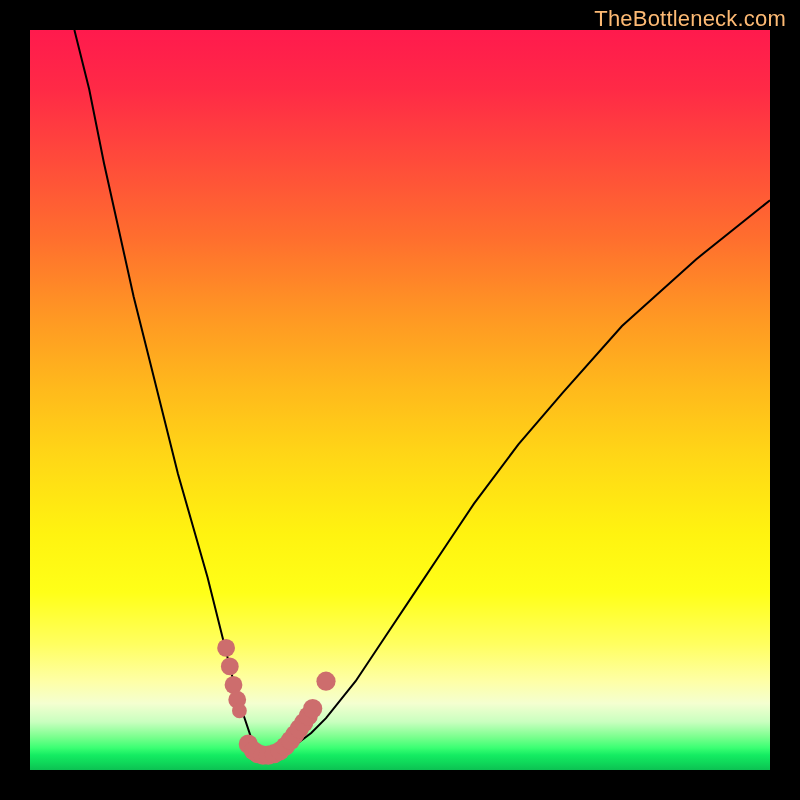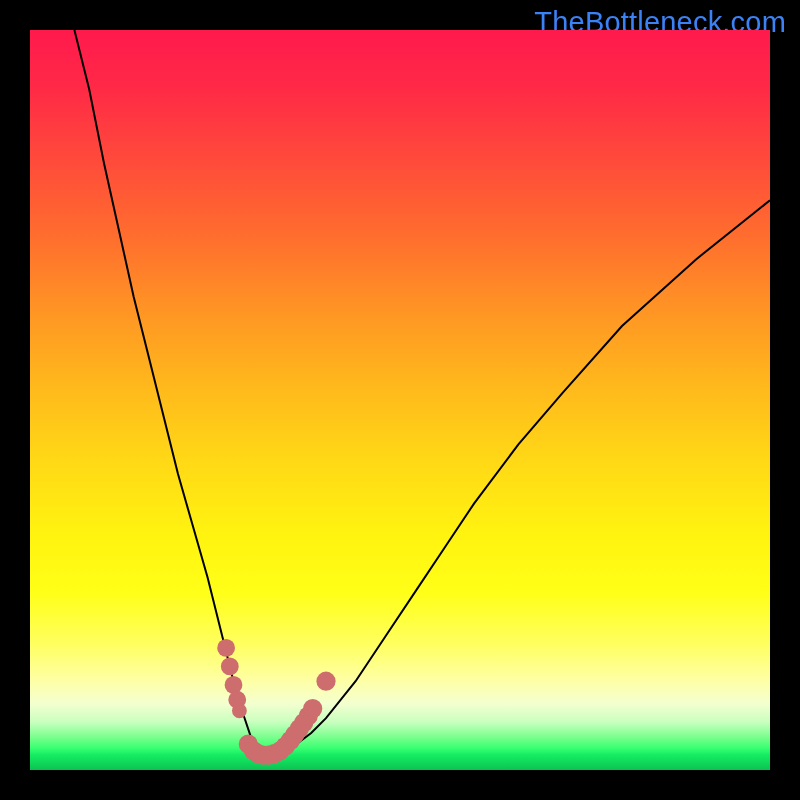--- a/index.html
+++ b/index.html
@@ -8,22 +8,22 @@
     width: 800px;
     height: 800px;
     background: #000;
     position: relative;
   }
   .watermark {
     position: absolute;
     top: 6px;
     right: 14px;
     font-family: Arial, Helvetica, sans-serif;
-    font-size: 29px;
-    color: #3b82f6;
+    font-size: 22px;
+    color: #fdba74;
     font-weight: 500;
     letter-spacing: 0.2px;
   }
   .plot {
     position: absolute;
     left: 30px;
     top: 30px;
     width: 740px;
     height: 740px;
     

